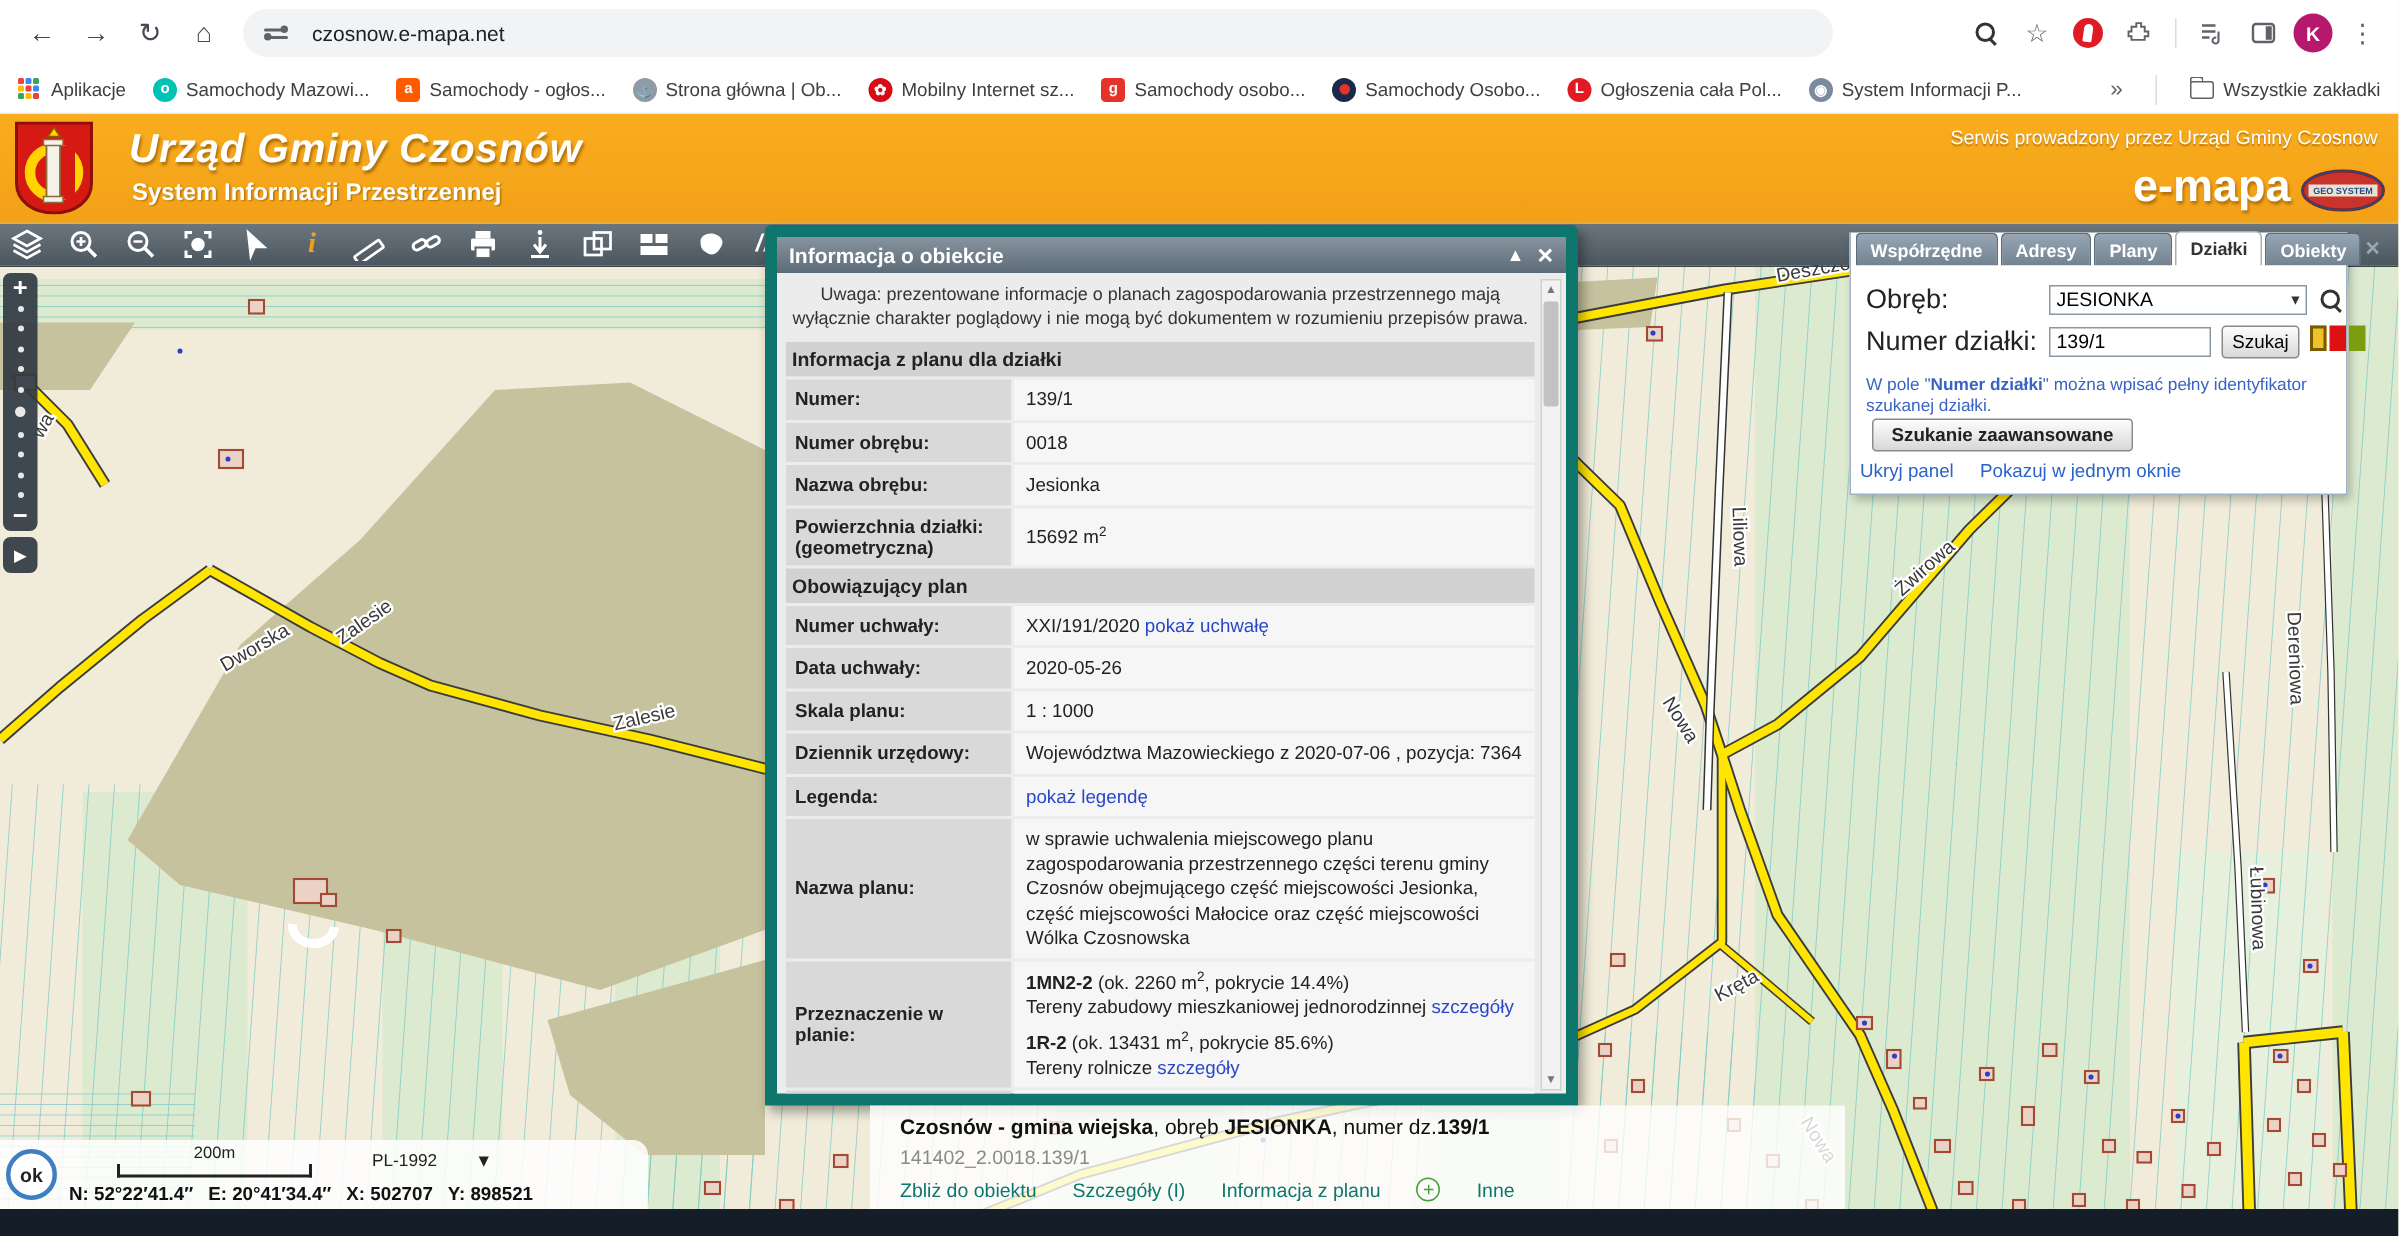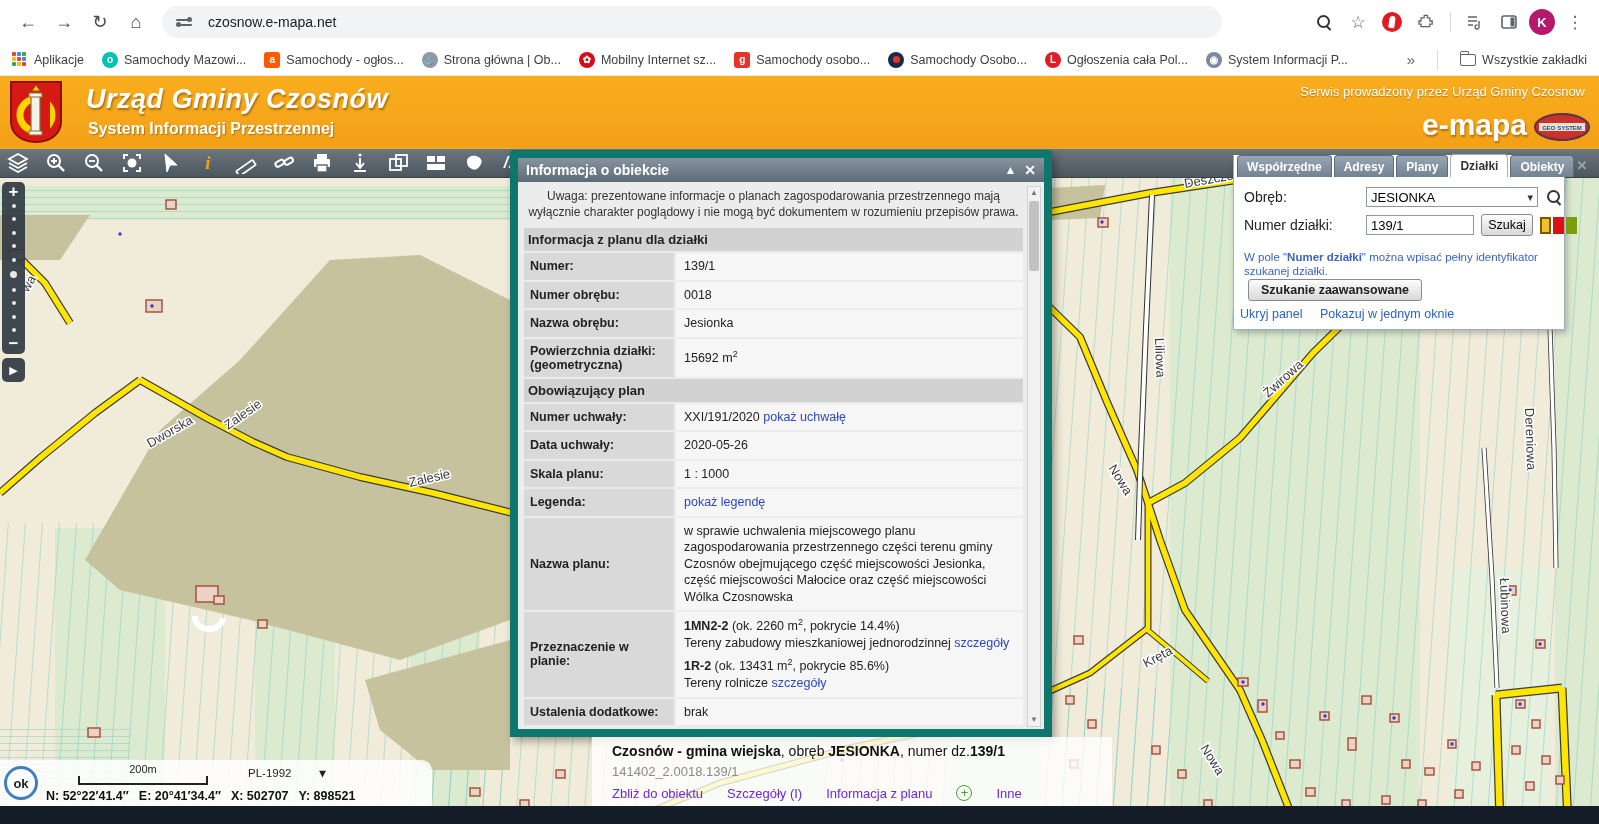--- a/index.html
+++ b/index.html
@@ -79,21 +79,21 @@
   .dlg-scroll .arr { position:absolute; left:0; width:12px; height:12px; color:#777; font-size:8px; text-align:center; line-height:12px; cursor:pointer; }
   .dlg-scroll .thumb { position:absolute; left:1px; top:14px; width:10px; height:70px; background:#c2c2c2; border-radius:2px; cursor:pointer; }
 
   
   .panel { position:absolute; left:1233px; top:155px; width:332px; height:175px; background:#fff; border:1px solid #9fb0bf; border-top:none; box-shadow:2px 3px 6px rgba(0,0,0,.25); }
   .tabs { position:absolute; left:0; top:-1px; width:332px; height:23px; display:flex; align-items:flex-end; gap:2px; padding-left:3px; }
   .tab { height:22px; padding:0 9px; display:flex; align-items:center; font-size:12px; font-weight:bold; color:#fff; background:linear-gradient(#97a6b5,#73828f); border:1px solid #5c6b7a; border-bottom:none; border-radius:4px 4px 0 0; cursor:pointer; white-space:nowrap; }
   .tab.active { background:#fff; color:#333; height:23px; border-color:#9fb0bf; }
   .tab-close { margin-left:auto; margin-right:6px; color:#9aa6b2; font-size:13px; font-weight:bold; cursor:pointer; align-self:center; }
   .prow { position:absolute; left:10px; right:8px; display:flex; align-items:center; }
-  .plabel { font-size:14px; color:#222; }
+  .plabel { font-size:18px; color:#222; }
   .pselect { position:absolute; left:122px; width:172px; height:20px; border:1px solid #8a98a5; background:#fff; font-size:13px; display:flex; align-items:center; padding:0 4px; cursor:pointer; }
   .pselect .car { margin-left:auto; font-size:11px; color:#333; }
   .mag { width:16px; height:16px; position:relative; cursor:pointer; }
   .mag:before { content:""; position:absolute; left:1px; top:1px; width:9px; height:9px; border:2px solid #333; border-radius:50%; }
   .mag:after { content:""; position:absolute; left:11px; top:11px; width:6px; height:2px; background:#333; transform:rotate(45deg); transform-origin:0 0; }
   .pinput { position:absolute; left:122px; width:108px; height:20px; border:1px solid #8a98a5; font-size:13px; padding:0 4px; font-family:"Liberation Sans",sans-serif; }
   .szbtn { position:absolute; left:237px; width:52px; height:22px; background:linear-gradient(#fdfdfd,#d8d8d8); border:1px solid #8a8a8a; border-radius:3px; font-size:12.5px; cursor:pointer; text-align:center; line-height:20px; }
   .sw { position:absolute; width:11px; height:17px; top:0; cursor:pointer; }
   .hint { position:absolute; left:10px; top:95px; width:312px; font-size:11.5px; color:#3a63c2; line-height:1.25; }
   .advbtn { position:absolute; left:14px; top:124px; height:22px; padding:0 12px; background:linear-gradient(#fdfdfd,#d8d8d8); border:1px solid #8a8a8a; border-radius:3px; font-size:12.5px; font-weight:bold; color:#222; line-height:20px; cursor:pointer; }
@@ -104,25 +104,25 @@
   .statusbar { position:absolute; left:0; top:760px; width:432px; height:46px; background:rgba(255,255,255,.85); border-top-right-radius:10px; }
   .okbtn { position:absolute; left:4px; top:6px; width:34px; height:34px; border-radius:50%; background:#fff; border:3px solid #3f7fc1; color:#222; font-size:13px; font-weight:bold; display:flex; align-items:center; justify-content:center; cursor:pointer; }
   .scalelbl { position:absolute; left:78px; top:3px; width:130px; text-align:center; font-size:11px; color:#222; }
   .scalebar { position:absolute; left:78px; top:16px; width:130px; height:9px; border-left:2px solid #222; border-right:2px solid #222; border-bottom:2px solid #222; }
   .crs { position:absolute; left:248px; top:6px; font-size:11.5px; color:#222; cursor:pointer; }
   .crs .car { margin-left:28px; font-size:12px; font-weight:bold; }
   .coords { position:absolute; left:46px; top:29px; font-size:12.5px; font-weight:bold; color:#111; white-space:nowrap; }
   .coords span { margin-right:10px; }
 
   
-  .infobar { position:absolute; left:592px; top:737px; width:520px; height:69px; background:rgba(255,255,255,.8); }
+  .infobar { position:absolute; left:580px; top:737px; width:650px; height:69px; background:rgba(255,255,255,.8); }
   .ib-title { position:absolute; left:20px; top:6px; font-size:14px; color:#111; }
   .ib-id { position:absolute; left:20px; top:27px; font-size:13px; color:#8a8a8a; }
   .ib-links { position:absolute; left:20px; top:48px; font-size:13px; display:flex; align-items:center; gap:24px; }
-  .ib-links a { color:#6d28d9; text-decoration:none; cursor:pointer; }
+  .ib-links a { color:#0f766e; text-decoration:none; cursor:pointer; }
   .plus-circ { width:16px; height:16px; border:1.5px solid #4b9e3c; border-radius:50%; color:#4b9e3c; font-size:13px; line-height:14px; text-align:center; cursor:pointer; }
 
   .bottom-strip { position:absolute; left:0; top:806px; width:1599px; height:18px; background:#151d28; }
 </style>
 </head>
 <body>
 
 <div class="chrome-top">
   <div class="nav-btn">←</div>
   <div class="nav-btn">→</div>
@@ -554,20 +554,24 @@
       </tr>
       <tr>
             <td class="lbl">Data uchwały:</td>
             <td class="val">2020-05-26</td>
           </tr>
       <tr>
             <td class="lbl">Skala planu:</td>
             <td class="val">1 : 1000</td>
           </tr>
       <tr>
+            <td class="lbl">Dziennik urzędowy:</td>
+            <td class="val">Województwa Mazowieckiego z 2020-07-06 , pozycja: 7364</td>
+          </tr>
+      <tr>
         <td class="lbl">Legenda:</td>
         <td class="val"><a class="lnk">pokaż legendę</a></td>
       </tr>
       <tr>
             <td class="lbl">Nazwa planu:</td>
             <td class="val">w sprawie uchwalenia miejscowego planu zagospodarowania przestrzennego części terenu gminy Czosnów obejmującego część miejscowości Jesionka, część miejscowości Małocice oraz część miejscowości Wólka Czosnowska</td>
           </tr>
       <tr>
         <td class="lbl">Przeznaczenie w planie:</td>
         <td class="val">

